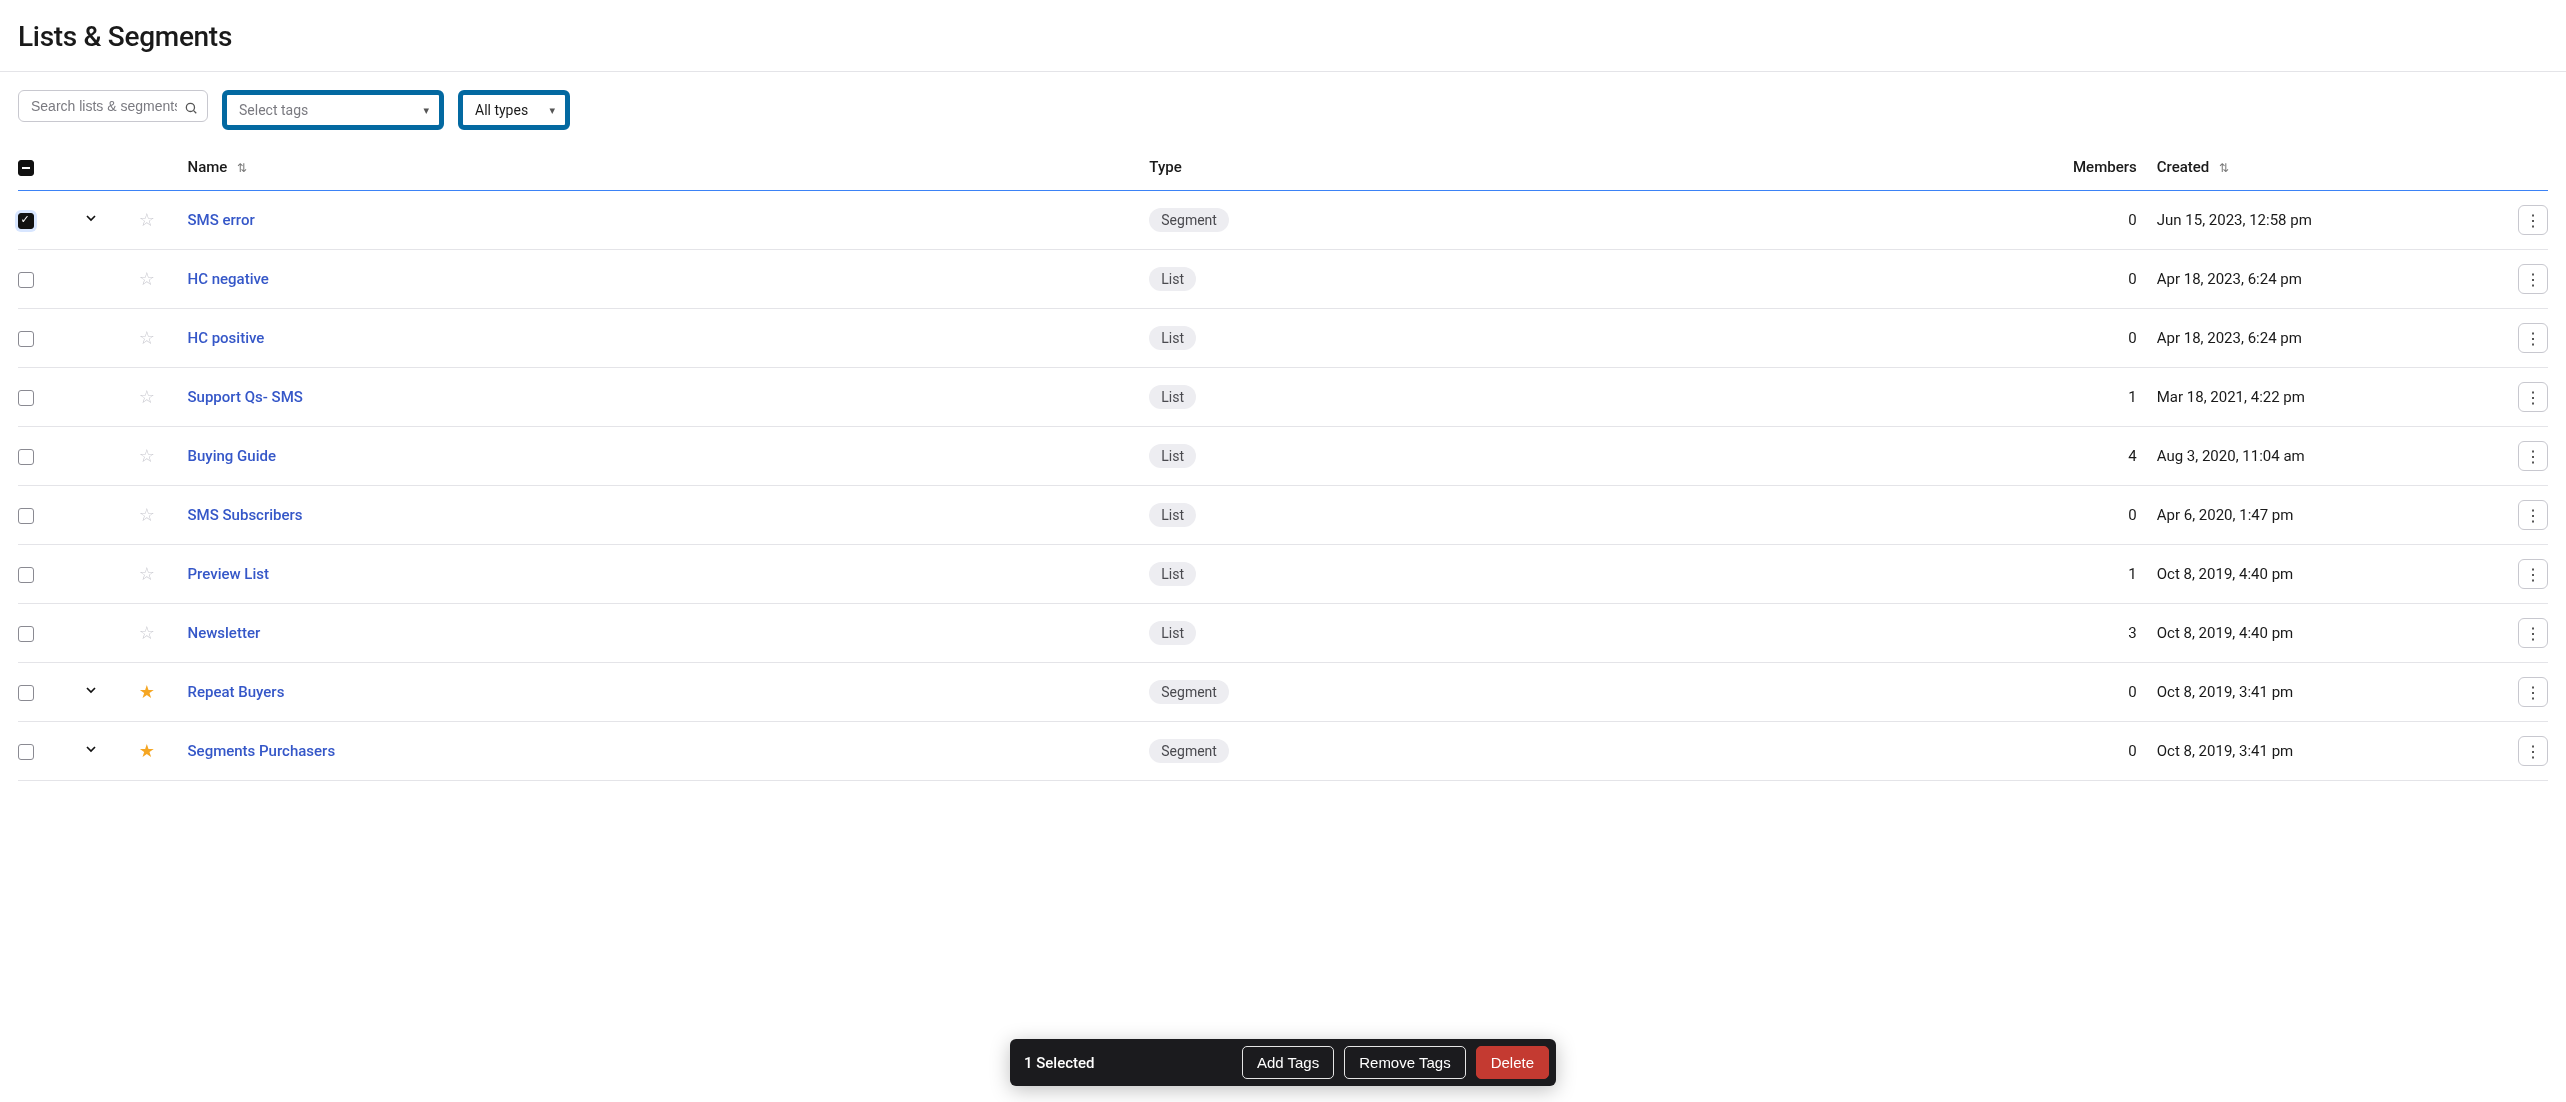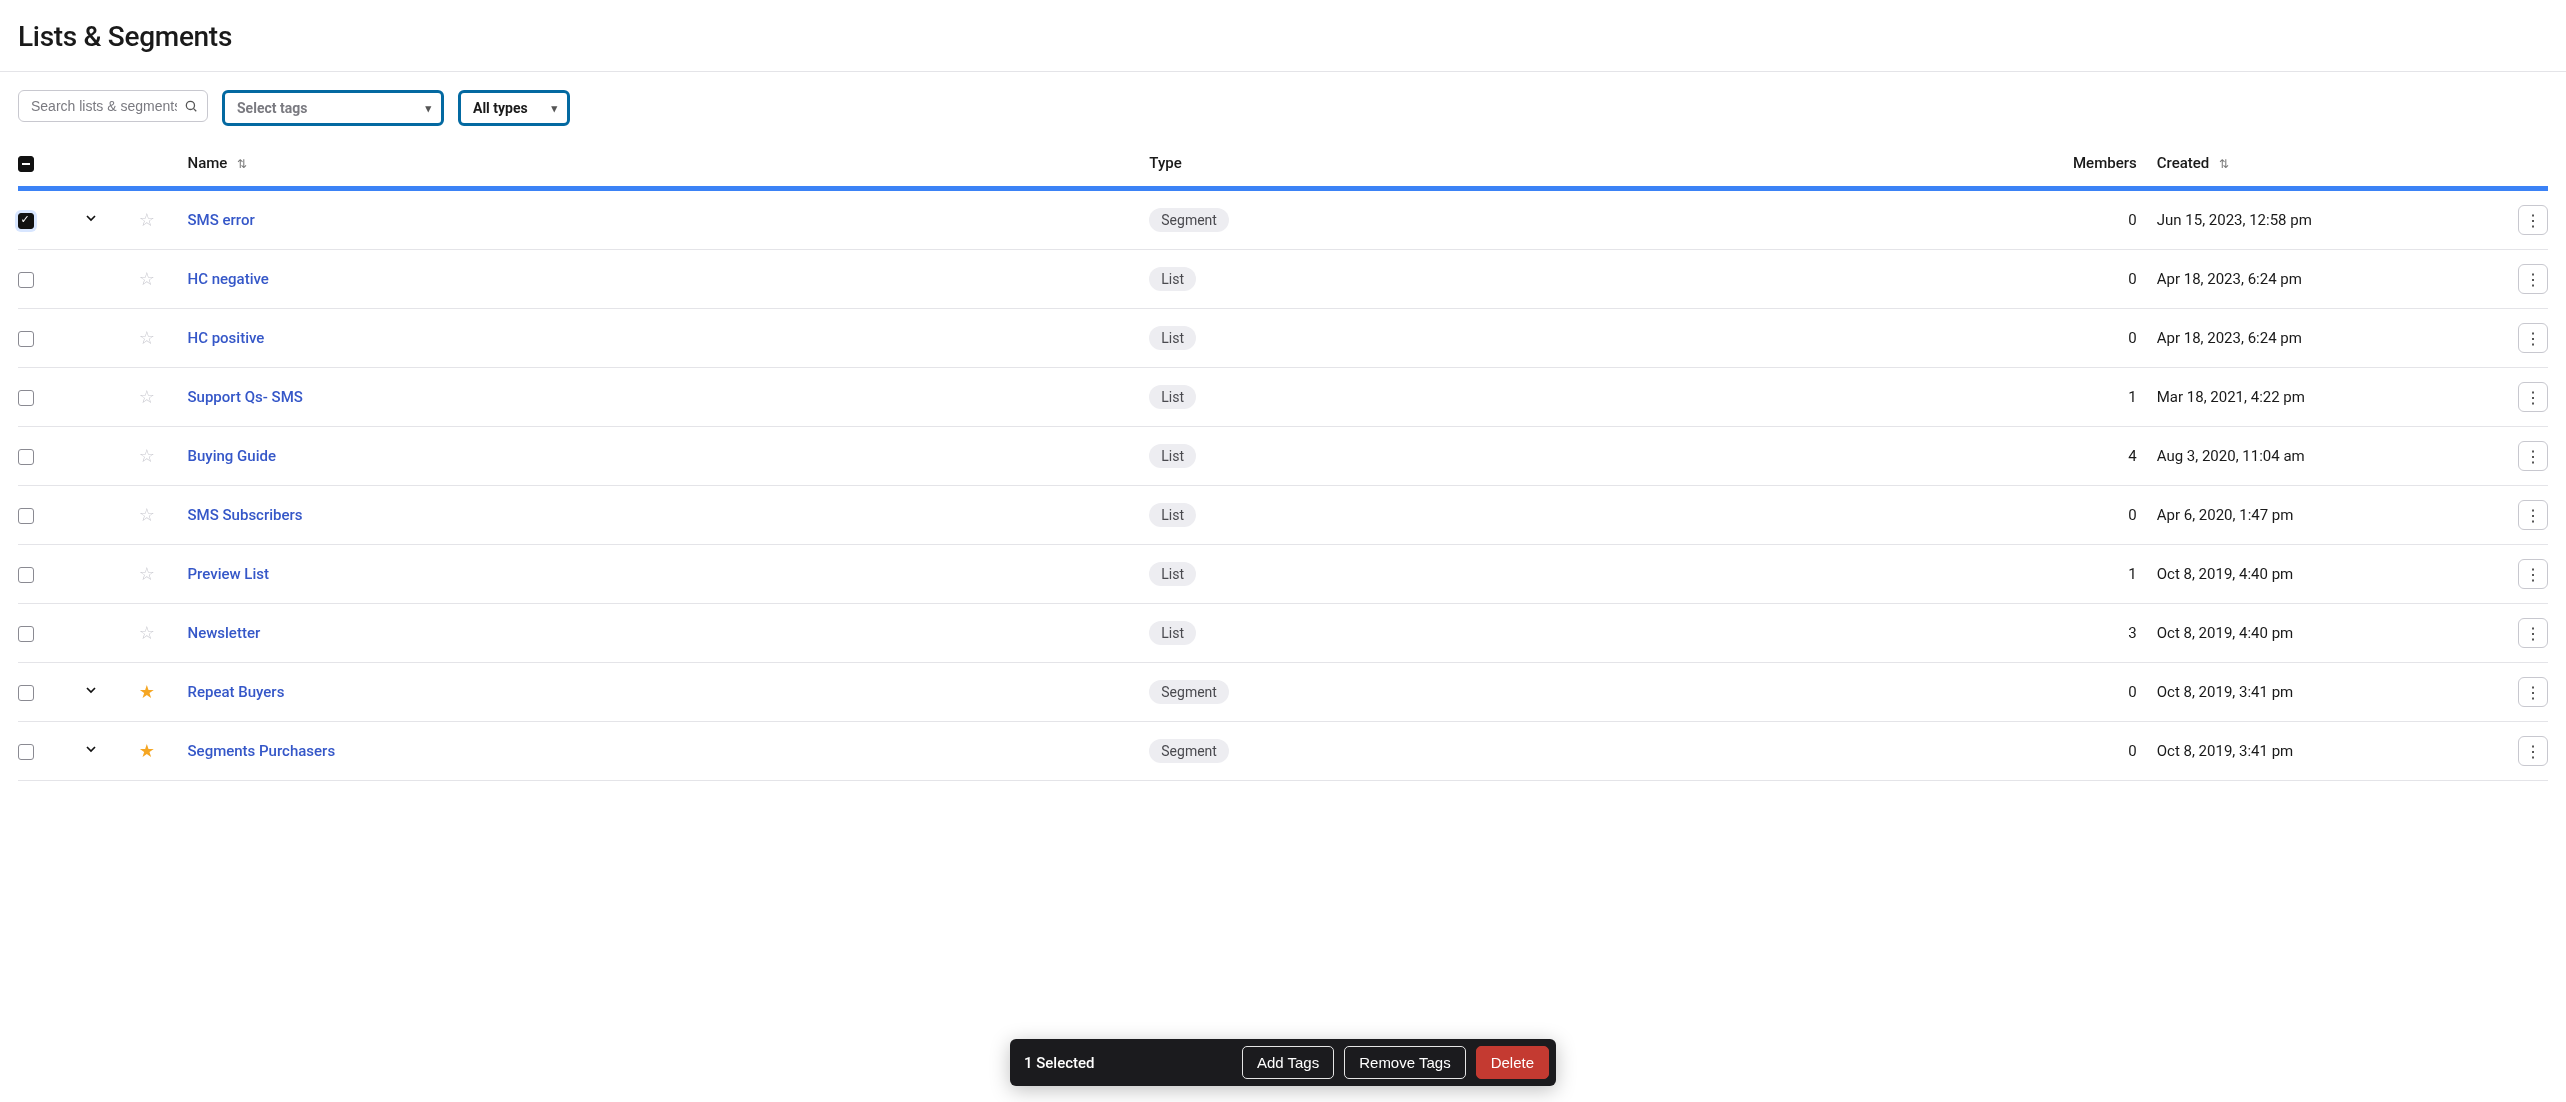--- a/index.html
+++ b/index.html
@@ -61,31 +61,30 @@
   .search-icon {
     position: absolute;
     right: 10px;
     top: 50%;
     transform: translateY(-50%);
     color: #555;
     pointer-events: none;
   }
   .select {
     position: relative;
-    border: 3px solid #0369a1;
+    border: 5px solid #0369a1;
     border-radius: 6px;
     padding: 7px 30px 7px 12px;
     font-size: 14px;
     color: #7a7a80;
     background: #fff;
     cursor: pointer;
     min-height: 34px;
     display: flex;
     align-items: center;
-    font-weight: bold;
   }
   .select-tags { width: 222px; }
   .select-types { width: 112px; color: #1a1a1a; text-align: center; }
   .caret {
     position: absolute;
     right: 10px;
     top: 50%;
     transform: translateY(-50%);
     color: #555;
     font-size: 11px;
@@ -95,21 +94,21 @@
     margin: 8px 18px 0 18px;
     border-collapse: collapse;
     table-layout: fixed;
   }
   thead th {
     text-align: left;
     font-weight: 500;
     font-size: 15px;
     color: #1a1a1a;
     padding: 14px 0;
-    border-bottom: 5px solid #3b82f6;
+    border-bottom: 1px solid #3b82f6;
   }
   tbody td {
     border-bottom: 1px solid #e4e4e8;
     padding: 14px 0;
     vertical-align: middle;
   }
   .col-check { width: 40px; }
   .col-exp   { width: 34px; }
   .col-star  { width: 30px; }
   .col-name  { width: 590px; }

